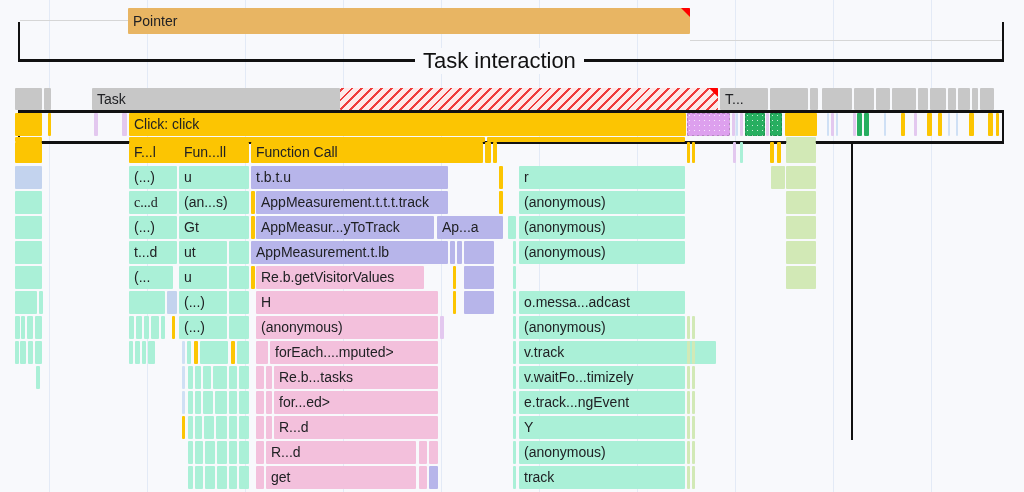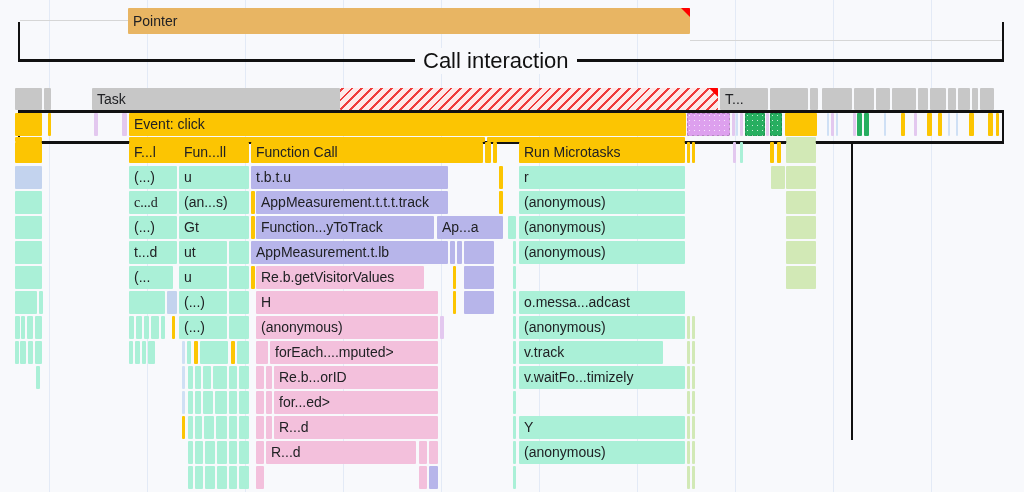--- a/index.html
+++ b/index.html
@@ -105,21 +105,21 @@
 
   <div class="hairline" style="left:20px;top:20px;width:110px;"></div>
   <div class="hairline" style="left:690px;top:40px;width:314px;"></div>
 
   <div class="bar c-orange" style="left:128px;top:8px;width:562px;height:26px;line-height:26px;">
     <span>Pointer</span>
     <span class="tri"></span>
   </div>
 
   <div class="callout-box" style="left:18px;top:22px;width:986px;height:40px;border-top:none;border-bottom-width:3px;"></div>
-  <div class="callout-label" style="left:415px;top:48px;">Call interaction</div>
+  <div class="callout-label" style="left:415px;top:48px;">Task interaction</div>
 
   <div class="callout-box" style="left:18px;top:110px;width:986px;height:34px;border-top-width:3px;border-bottom-width:3px;"></div>
 
   <div class="bar c-gray nolabel" style="left:15px;top:88px;width:27px;height:22px;"></div>
   <div class="bar c-gray nolabel" style="left:44px;top:88px;width:7px;height:22px;"></div>
 
   <div class="bar c-gray" style="left:92px;top:88px;width:248px;height:22px;">
     <span>Task</span>
   </div>
   <div class="bar hatch nolabel" style="left:340px;top:88px;width:378px;height:22px;">
@@ -141,21 +141,21 @@
   <div class="bar c-gray nolabel" style="left:958px;top:88px;width:12px;height:22px;"></div>
   <div class="bar c-gray nolabel" style="left:972px;top:88px;width:6px;height:22px;"></div>
   <div class="bar c-gray nolabel" style="left:980px;top:88px;width:14px;height:22px;"></div>
 
   <div class="bar c-yellow nolabel" style="left:15px;top:113px;width:27px;height:23px;"></div>
   <div class="bar c-yellow nolabel" style="left:48px;top:113px;width:3px;height:23px;"></div>
   <div class="bar c-lilac nolabel" style="left:94px;top:113px;width:4px;height:23px;"></div>
   <div class="bar c-lilac nolabel" style="left:122px;top:113px;width:5px;height:23px;"></div>
 
   <div class="bar c-yellow" style="left:129px;top:113px;width:557px;height:23px;line-height:23px;">
-    <span>Event: click</span>
+    <span>Click: click</span>
   </div>
 
   <div class="bar c-violet dots dash-out nolabel" style="left:687px;top:113px;width:43px;height:23px;"></div>
   <div class="bar c-lilac nolabel" style="left:732px;top:113px;width:3px;height:23px;"></div>
   <div class="bar c-lblue nolabel" style="left:736px;top:113px;width:2px;height:23px;"></div>
   <div class="bar c-lilac nolabel" style="left:740px;top:113px;width:3px;height:23px;"></div>
   <div class="bar c-green dots dash-out nolabel" style="left:745px;top:113px;width:20px;height:23px;"></div>
   <div class="bar c-lilac nolabel" style="left:766px;top:113px;width:3px;height:23px;"></div>
   <div class="bar c-green dots dash-out nolabel" style="left:770px;top:113px;width:12px;height:23px;"></div>
   <div class="bar c-yellow nolabel" style="left:785px;top:113px;width:32px;height:23px;"></div>
@@ -187,23 +187,20 @@
     <span>F...l</span>
   </div>
   <div class="bar c-yellow" style="left:179px;top:142px;width:70px;height:21px;line-height:21px;">
     <span>Fun...ll</span>
   </div>
   <div class="bar c-yellow" style="left:251px;top:142px;width:232px;height:21px;line-height:21px;">
     <span>Function Call</span>
   </div>
   <div class="bar c-yellow nolabel" style="left:485px;top:142px;width:6px;height:21px;"></div>
   <div class="bar c-yellow nolabel" style="left:493px;top:142px;width:4px;height:21px;"></div>
-  <div class="bar c-yellow" style="left:519px;top:142px;width:166px;height:21px;line-height:21px;">
-    <span>Run Microtasks</span>
-  </div>
   <div class="bar c-yellow nolabel" style="left:687px;top:142px;width:3px;height:21px;"></div>
   <div class="bar c-yellow nolabel" style="left:692px;top:142px;width:3px;height:21px;"></div>
   <div class="bar c-lilac nolabel" style="left:733px;top:142px;width:3px;height:21px;"></div>
   <div class="bar c-mint nolabel" style="left:740px;top:142px;width:3px;height:21px;"></div>
   <div class="bar c-yellow nolabel" style="left:770px;top:142px;width:4px;height:21px;"></div>
   <div class="bar c-yellow nolabel" style="left:777px;top:142px;width:4px;height:21px;"></div>
   <div class="bar c-lgreen nolabel" style="left:786px;top:142px;width:30px;height:21px;"></div>
 
   <div class="bar c-blue nolabel" style="left:15px;top:166px;width:27px;height:23px;"></div>
   <div class="bar c-mint" style="left:129px;top:166px;width:48px;height:23px;line-height:23px;">
@@ -241,21 +238,21 @@
 
   <div class="bar c-mint nolabel" style="left:15px;top:216px;width:27px;height:23px;"></div>
   <div class="bar c-mint" style="left:129px;top:216px;width:48px;height:23px;line-height:23px;">
     <span>(...)</span>
   </div>
   <div class="bar c-mint" style="left:179px;top:216px;width:70px;height:23px;line-height:23px;">
     <span>Gt</span>
   </div>
   <div class="bar c-yellow nolabel" style="left:251px;top:216px;width:4px;height:23px;"></div>
   <div class="bar c-purple" style="left:256px;top:216px;width:178px;height:23px;line-height:23px;">
-    <span>Function...yToTrack</span>
+    <span>AppMeasur...yToTrack</span>
   </div>
   <div class="bar c-purple" style="left:437px;top:216px;width:66px;height:23px;line-height:23px;">
     <span>Ap...a</span>
   </div>
   <div class="bar c-mint nolabel" style="left:508px;top:216px;width:8px;height:23px;"></div>
   <div class="bar c-mint" style="left:519px;top:216px;width:166px;height:23px;line-height:23px;">
     <span>(anonymous)</span>
   </div>
   <div class="bar c-lgreen nolabel" style="left:786px;top:216px;width:30px;height:23px;"></div>
 
@@ -351,38 +348,38 @@
   <div class="bar c-mint nolabel" style="left:187px;top:341px;width:4px;height:23px;"></div>
   <div class="bar c-yellow nolabel" style="left:194px;top:341px;width:4px;height:23px;"></div>
   <div class="bar c-mint nolabel" style="left:200px;top:341px;width:28px;height:23px;"></div>
   <div class="bar c-yellow nolabel" style="left:231px;top:341px;width:4px;height:23px;"></div>
   <div class="bar c-mint nolabel" style="left:237px;top:341px;width:12px;height:23px;"></div>
   <div class="bar c-pink nolabel" style="left:256px;top:341px;width:12px;height:23px;"></div>
   <div class="bar c-pink" style="left:270px;top:341px;width:168px;height:23px;line-height:23px;">
     <span>forEach....mputed&gt;</span>
   </div>
   <div class="bar c-mint nolabel" style="left:513px;top:341px;width:3px;height:23px;"></div>
-  <div class="bar c-mint" style="left:519px;top:341px;width:144px;height:23px;line-height:23px;">
+  <div class="bar c-mint" style="left:519px;top:341px;width:197px;height:23px;line-height:23px;">
     <span>v.track</span>
   </div>
   <div class="bar c-lgreen nolabel" style="left:687px;top:341px;width:3px;height:23px;"></div>
   <div class="bar c-lgreen nolabel" style="left:692px;top:341px;width:3px;height:23px;"></div>
 
   <div class="bar c-mint nolabel" style="left:36px;top:366px;width:4px;height:23px;"></div>
   <div class="bar c-lblue nolabel" style="left:182px;top:366px;width:3px;height:23px;"></div>
   <div class="bar c-mint nolabel" style="left:188px;top:366px;width:5px;height:23px;"></div>
   <div class="bar c-mint nolabel" style="left:195px;top:366px;width:6px;height:23px;"></div>
   <div class="bar c-mint nolabel" style="left:203px;top:366px;width:8px;height:23px;"></div>
   <div class="bar c-mint nolabel" style="left:213px;top:366px;width:14px;height:23px;"></div>
   <div class="bar c-mint nolabel" style="left:229px;top:366px;width:8px;height:23px;"></div>
   <div class="bar c-mint nolabel" style="left:239px;top:366px;width:10px;height:23px;"></div>
   <div class="bar c-pink nolabel" style="left:256px;top:366px;width:8px;height:23px;"></div>
   <div class="bar c-pink nolabel" style="left:266px;top:366px;width:6px;height:23px;"></div>
   <div class="bar c-pink" style="left:274px;top:366px;width:164px;height:23px;line-height:23px;">
-    <span>Re.b...orID</span>
+    <span>Re.b...tasks</span>
   </div>
   <div class="bar c-mint nolabel" style="left:513px;top:366px;width:3px;height:23px;"></div>
   <div class="bar c-mint" style="left:519px;top:366px;width:166px;height:23px;line-height:23px;">
     <span>v.waitFo...timizely</span>
   </div>
   <div class="bar c-lgreen nolabel" style="left:687px;top:366px;width:3px;height:23px;"></div>
   <div class="bar c-lgreen nolabel" style="left:692px;top:366px;width:3px;height:23px;"></div>
 
   <div class="bar c-lblue nolabel" style="left:182px;top:391px;width:3px;height:23px;"></div>
   <div class="bar c-mint nolabel" style="left:188px;top:391px;width:5px;height:23px;"></div>
@@ -390,20 +387,23 @@
   <div class="bar c-mint nolabel" style="left:203px;top:391px;width:10px;height:23px;"></div>
   <div class="bar c-mint nolabel" style="left:215px;top:391px;width:12px;height:23px;"></div>
   <div class="bar c-mint nolabel" style="left:229px;top:391px;width:8px;height:23px;"></div>
   <div class="bar c-mint nolabel" style="left:239px;top:391px;width:10px;height:23px;"></div>
   <div class="bar c-pink nolabel" style="left:256px;top:391px;width:8px;height:23px;"></div>
   <div class="bar c-pink nolabel" style="left:266px;top:391px;width:6px;height:23px;"></div>
   <div class="bar c-pink" style="left:274px;top:391px;width:164px;height:23px;line-height:23px;">
     <span>for...ed&gt;</span>
   </div>
   <div class="bar c-mint nolabel" style="left:513px;top:391px;width:3px;height:23px;"></div>
+  <div class="bar c-mint" style="left:519px;top:391px;width:166px;height:23px;line-height:23px;">
+    <span>e.track...ngEvent</span>
+  </div>
   <div class="bar c-lgreen nolabel" style="left:687px;top:391px;width:3px;height:23px;"></div>
   <div class="bar c-lgreen nolabel" style="left:692px;top:391px;width:3px;height:23px;"></div>
 
   <div class="bar c-yellow nolabel" style="left:182px;top:416px;width:3px;height:23px;"></div>
   <div class="bar c-mint nolabel" style="left:188px;top:416px;width:5px;height:23px;"></div>
   <div class="bar c-mint nolabel" style="left:195px;top:416px;width:7px;height:23px;"></div>
   <div class="bar c-mint nolabel" style="left:204px;top:416px;width:10px;height:23px;"></div>
   <div class="bar c-mint nolabel" style="left:216px;top:416px;width:11px;height:23px;"></div>
   <div class="bar c-mint nolabel" style="left:229px;top:416px;width:8px;height:23px;"></div>
   <div class="bar c-mint nolabel" style="left:239px;top:416px;width:10px;height:23px;"></div>
@@ -438,21 +438,27 @@
   <div class="bar c-lgreen nolabel" style="left:687px;top:441px;width:3px;height:23px;"></div>
   <div class="bar c-lgreen nolabel" style="left:692px;top:441px;width:3px;height:23px;"></div>
 
   <div class="bar c-mint nolabel" style="left:188px;top:466px;width:5px;height:23px;"></div>
   <div class="bar c-mint nolabel" style="left:195px;top:466px;width:8px;height:23px;"></div>
   <div class="bar c-mint nolabel" style="left:205px;top:466px;width:10px;height:23px;"></div>
   <div class="bar c-mint nolabel" style="left:217px;top:466px;width:10px;height:23px;"></div>
   <div class="bar c-mint nolabel" style="left:229px;top:466px;width:8px;height:23px;"></div>
   <div class="bar c-mint nolabel" style="left:239px;top:466px;width:10px;height:23px;"></div>
   <div class="bar c-pink nolabel" style="left:256px;top:466px;width:8px;height:23px;"></div>
+  <div class="bar c-pink" style="left:266px;top:466px;width:150px;height:23px;line-height:23px;">
+    <span>get</span>
+  </div>
   <div class="bar c-pink nolabel" style="left:419px;top:466px;width:8px;height:23px;"></div>
   <div class="bar c-purple nolabel" style="left:429px;top:466px;width:9px;height:23px;"></div>
   <div class="bar c-mint nolabel" style="left:513px;top:466px;width:3px;height:23px;"></div>
+  <div class="bar c-mint" style="left:519px;top:466px;width:166px;height:23px;line-height:23px;">
+    <span>track</span>
+  </div>
   <div class="bar c-lgreen nolabel" style="left:687px;top:466px;width:3px;height:23px;"></div>
   <div class="bar c-lgreen nolabel" style="left:692px;top:466px;width:3px;height:23px;"></div>
 
   <div class="vline" style="left:851px;top:142px;height:298px;"></div>
 
 </div>
 
 </body></html>

